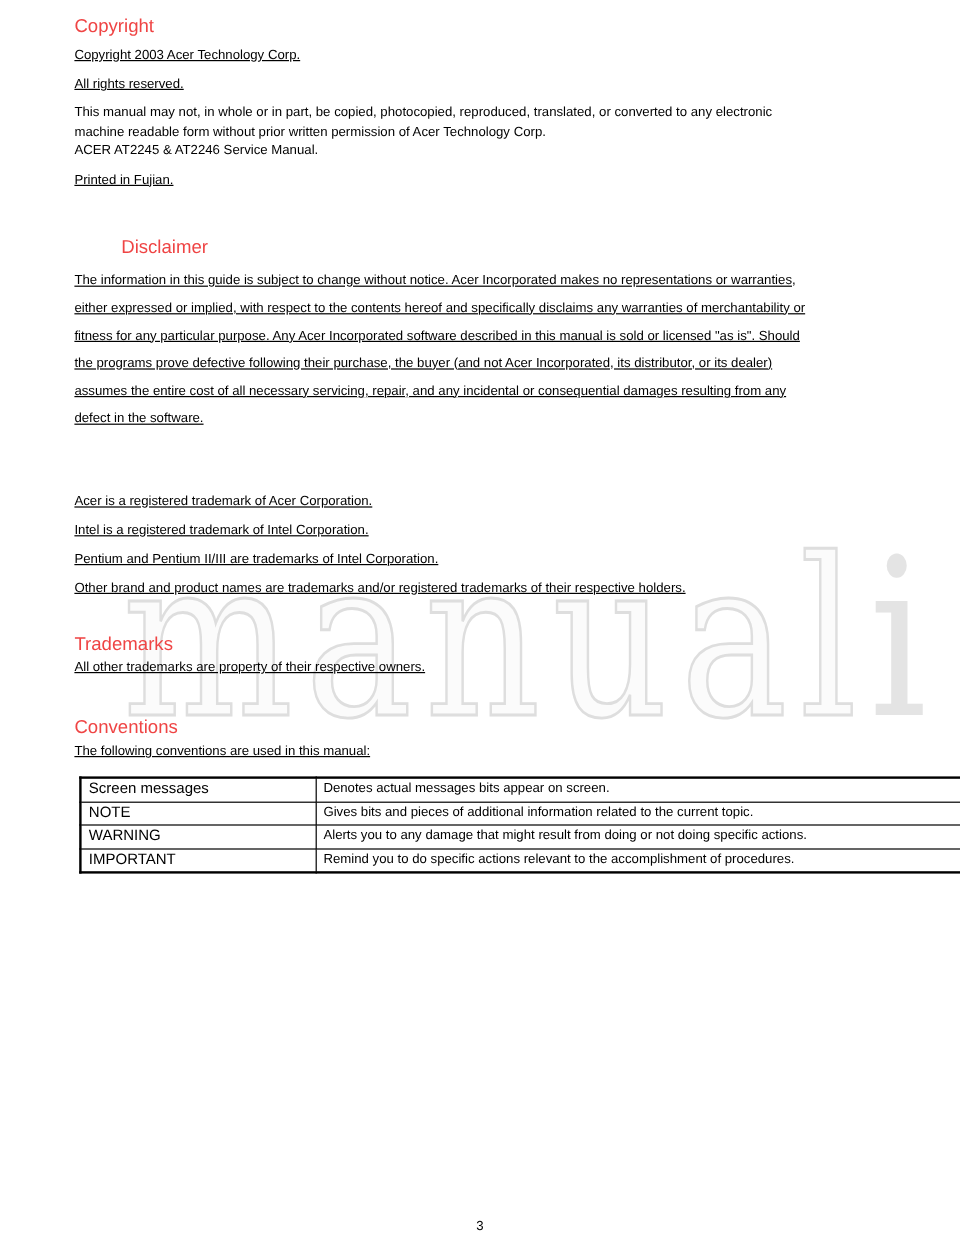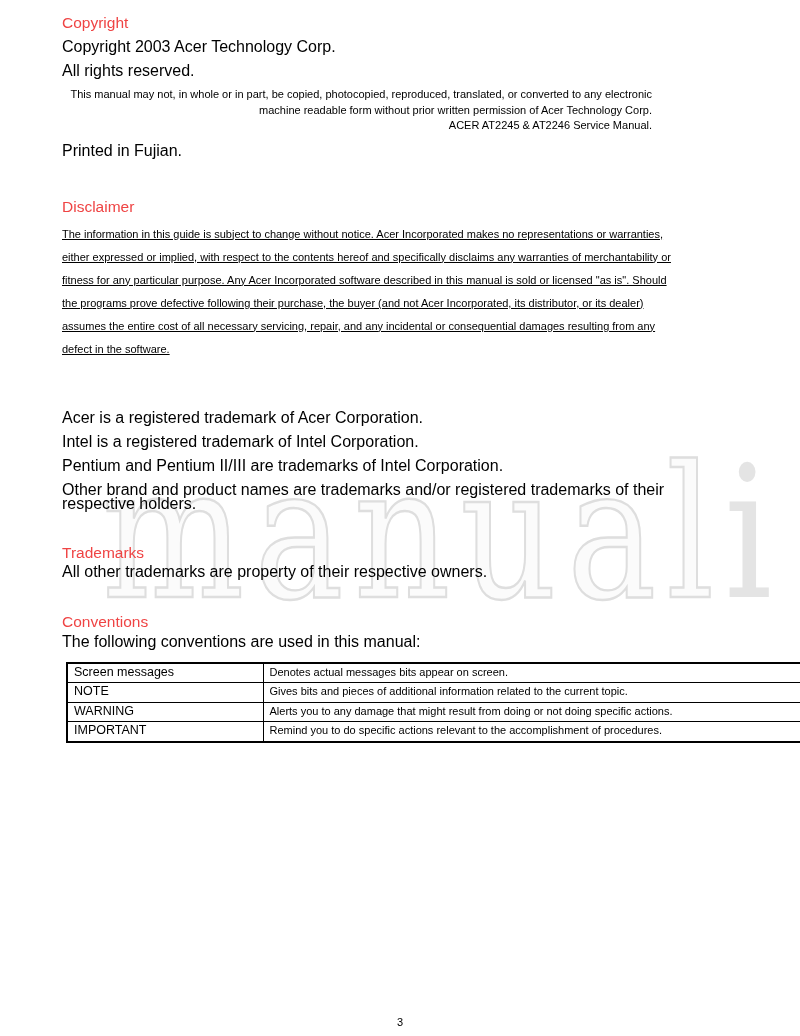--- a/index.html
+++ b/index.html
@@ -43,27 +43,28 @@
     z-index: 1;
     padding: 14px 64px 0 62px;
   }
   .h {
     font-size: 15.5px;
     font-weight: 400;
     color: #ef4444;
     margin: 0 0 7px 0;
   }
   .body {
-    font-size: 16px;
+    font-size: 11px;
     line-height: 15px;
     margin: 0 0 9px 0;
+    text-decoration: underline;
   }
   .para-block { margin: 0 0 9px 0; max-width: 590px; }
-  .para-block div { font-size: 11px; line-height: 15.5px; text-align: right; }
-  .disclaimer-heading { margin-top: 40px; }
+  .para-block div { font-size: 11px; line-height: 15.5px; }
+  .disclaimer-heading { margin-top: 40px; margin-left: 39px; }
   .disclaimer-body {
     font-size: 11px;
     line-height: 23px;
     margin: 2px 0 0 0;
     max-width: 612px;
     text-decoration: underline;
   }
   .tm-notices { margin-top: 50px; }
   .tm-notices .body { margin-bottom: 9.5px; line-height: 14.5px; }
   .trademarks-heading { margin-top: 32px; margin-bottom: 2px; }

